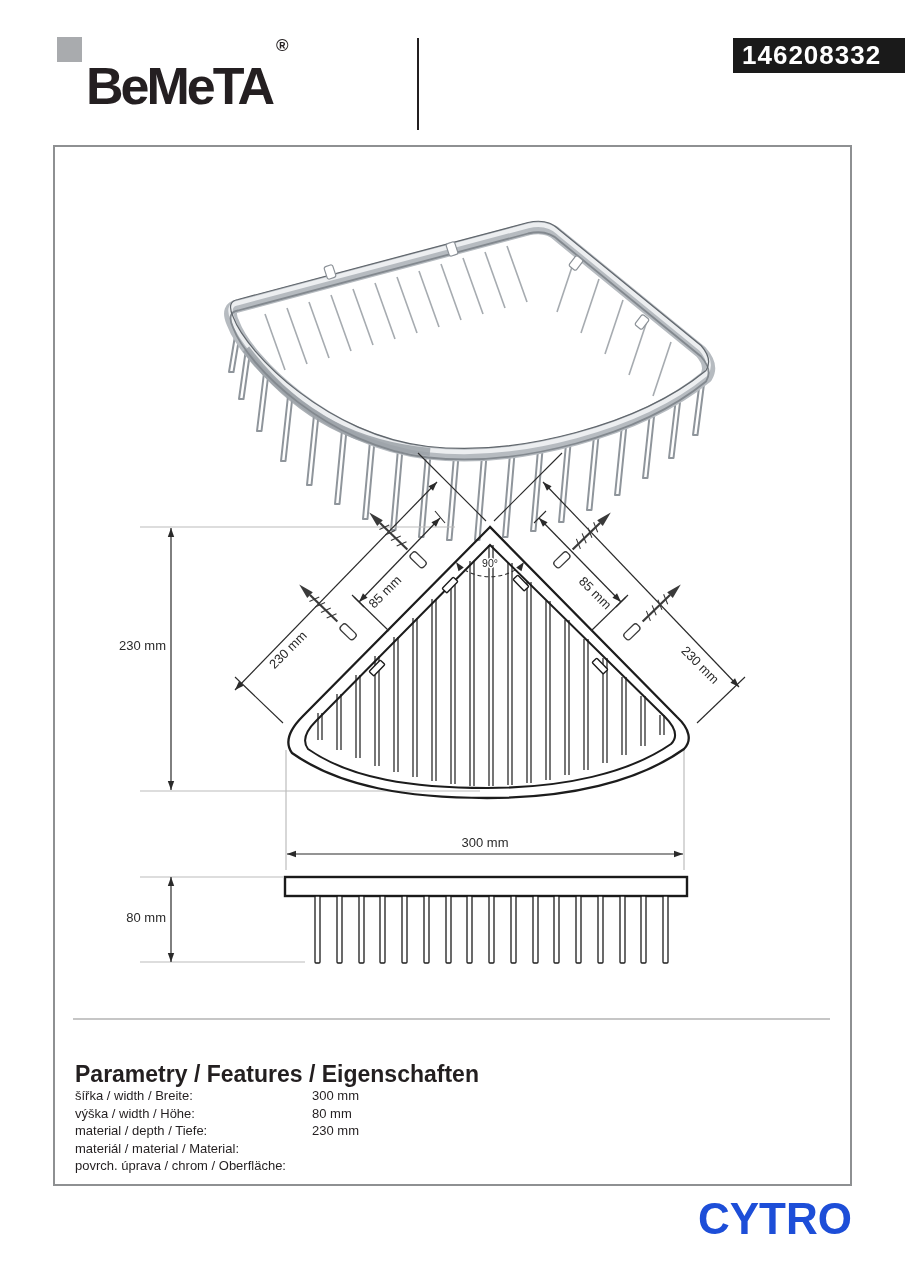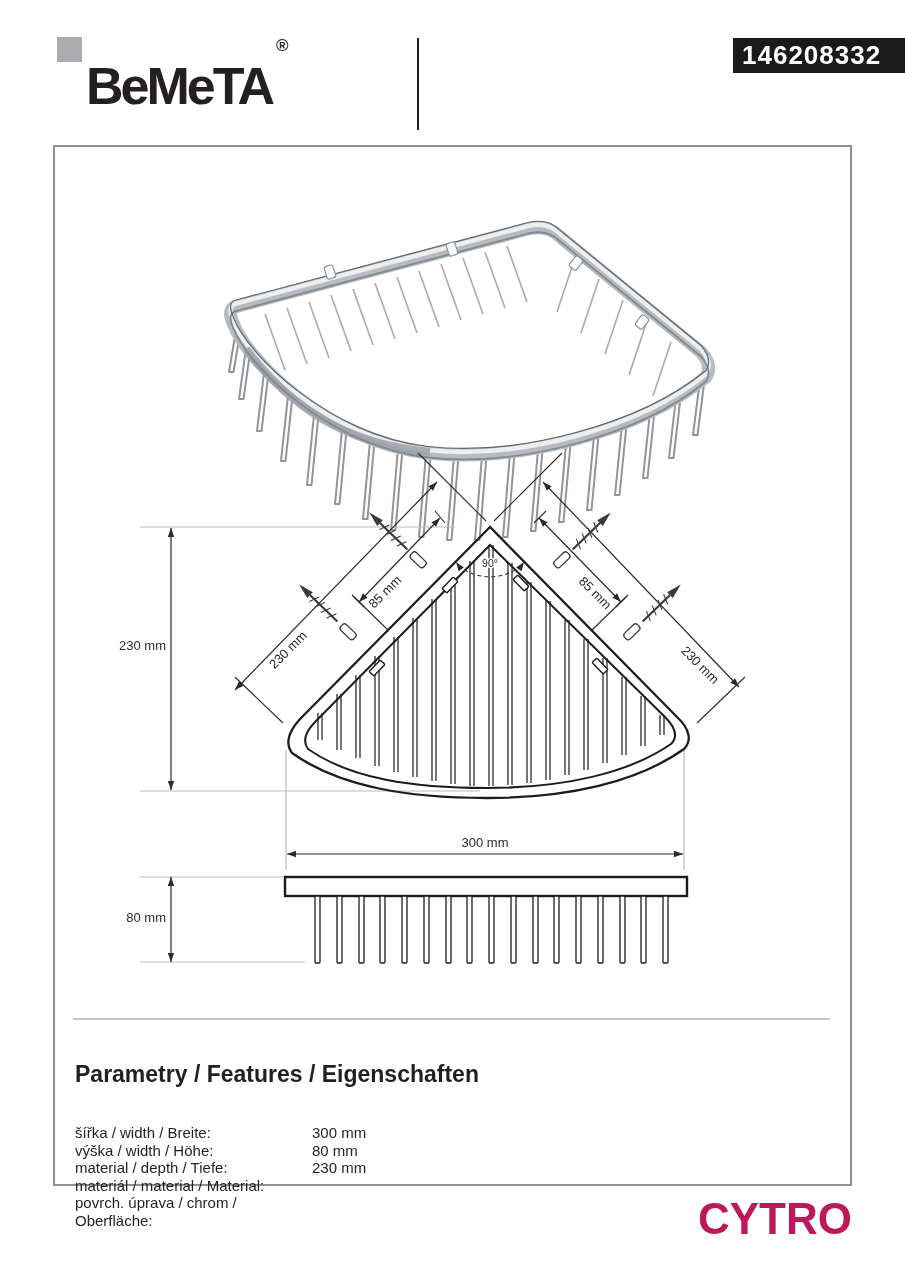--- a/index.html
+++ b/index.html
@@ -15,26 +15,26 @@
   .code-badge{position:absolute;left:733px;top:38px;width:172px;height:35px;background:#1a1a1a;
               color:#ffffff;font-size:26px;font-weight:bold;letter-spacing:1px;
               display:flex;align-items:center;padding-left:9px;box-sizing:border-box;}
   
   .main-box{position:absolute;left:53px;top:145px;width:799px;height:1041px;
             border:2px solid #8e9092;box-sizing:border-box;background:#fff;}
   .drawing-svg{position:absolute;left:53px;top:145px;}
   .section-divider{position:absolute;left:73px;top:1018px;width:757px;border-top:2px solid #c6c6c6;}
   
   .params-heading{position:absolute;left:75px;top:1031px;font-size:23px;font-weight:bold;margin-top:30px;}
-  .params{position:absolute;left:75px;top:1124px;width:700px;font-size:15px;line-height:17.5px;}
+  .params{position:absolute;left:75px;top:1087px;width:700px;font-size:13px;line-height:17.5px;}
   .param-row{display:flex;}
   .param-label{width:237px;}
   .param-value{flex:1;}
   
-  .series-name{position:absolute;right:53px;top:1194px;font-size:44px;font-weight:bold;color:#be185d;}
+  .series-name{position:absolute;right:53px;top:1194px;font-size:44px;font-weight:bold;color:#1d4ed8;}
   
   .ink{stroke:#1c1c1c;fill:none;}
   .thin{stroke:#2a2a2a;stroke-width:1.1;fill:none;}
   .ext{stroke:#bcbcbc;stroke-width:1.2;fill:none;}
   .dim{stroke:#2a2a2a;stroke-width:1.2;fill:none;}
   .arrow{fill:#2a2a2a;stroke:none;}
   .dimtext{font-family:"Liberation Sans","DejaVu Sans",sans-serif;font-size:13px;fill:#2a2a2a;
            paint-order:stroke;stroke:#ffffff;stroke-width:3px;}
   .angletext{font-size:10.5px;}
   .screw .plug{fill:#ffffff;stroke:#3a3a3a;stroke-width:1.3;}

